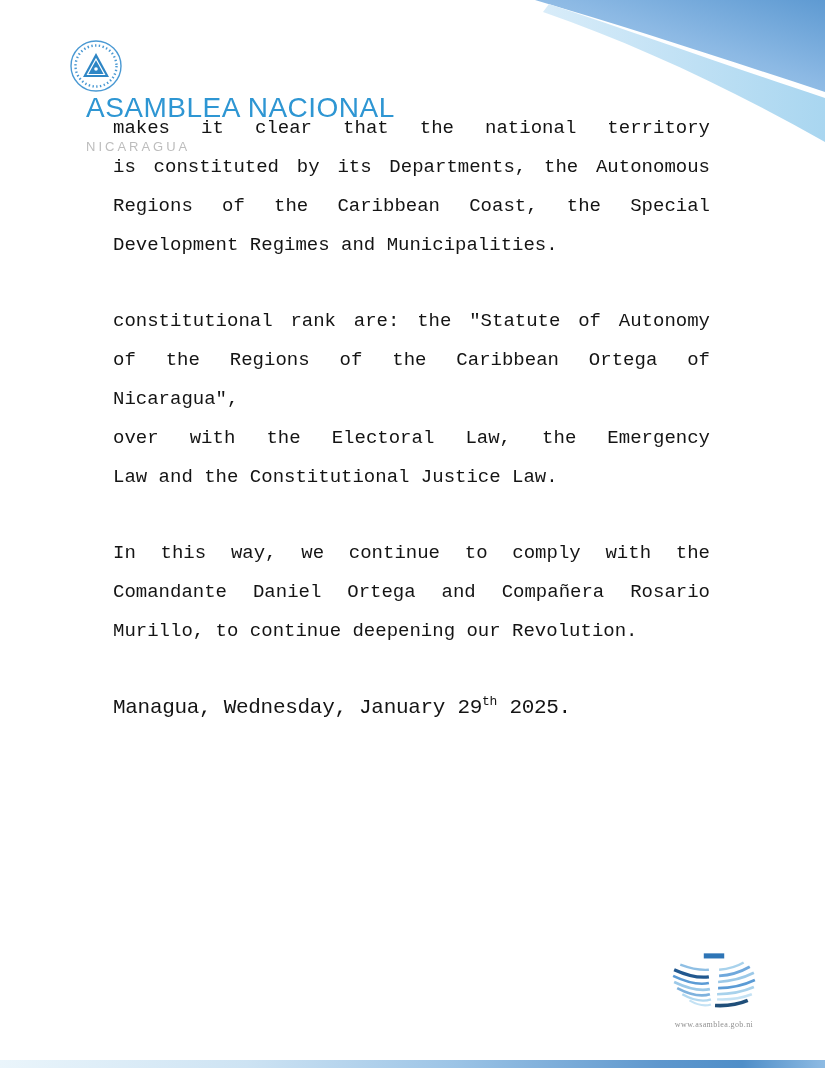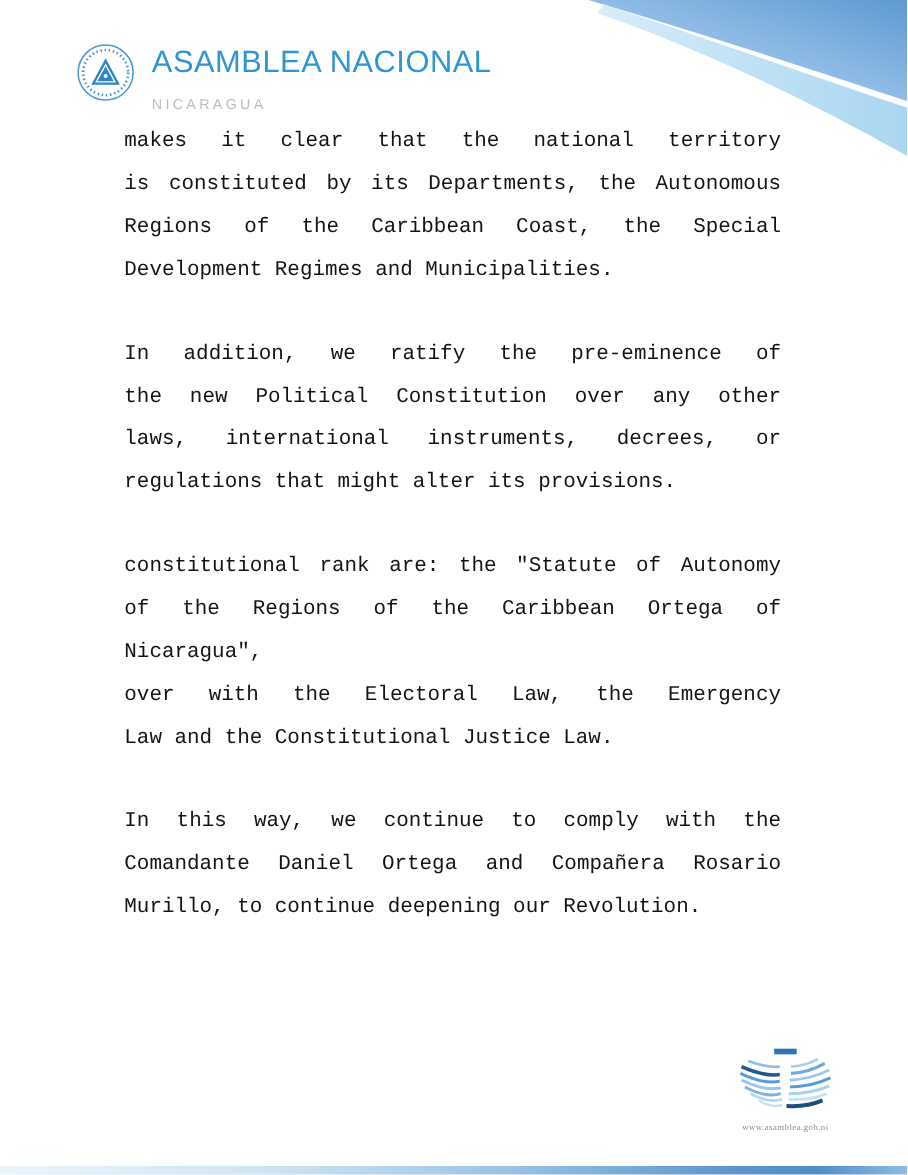--- a/index.html
+++ b/index.html
@@ -14,21 +14,21 @@
 
   
   .swoosh-top {
     position: absolute;
     top: 0; right: 0;
     width: 290px; height: 160px;
     display: block;
   }
 
   
-  .letterhead { position: absolute; left: 70px; top: 40px; display: flex; align-items: flex-start; }
+  .letterhead { position: absolute; left: 70px; top: 40px; display: flex; align-items: flex-start; flex-direction: column; }
   .seal { width: 52px; height: 52px; display: block; }
   .org-text { margin-left: 16px; padding-top: 2px; }
   .org-name {
     font-size: 28px;
     font-weight: 400;
     color: #2E96D3;
     letter-spacing: 0.5px;
     line-height: 1;
   }
   .org-country {
@@ -128,37 +128,32 @@
 
   <main class="doc-body">
     <div>
         <div class="paragraph">
           <div class="line">makes it clear that the national territory</div>
           <div class="line">is constituted by its Departments, the Autonomous</div>
           <div class="line">Regions of the Caribbean Coast, the Special</div>
           <div class="line last">Development Regimes and Municipalities.</div>
         </div>
         <div class="paragraph">
-          <div class="line">In addition, we ratify the pre-eminence of</div>
-          <div class="line">the new Political Constitution over any other</div>
-          <div class="line">laws, international instruments, decrees, or</div>
-          <div class="line last">regulations that might alter its provisions.</div>
-        </div>
-        <div class="paragraph">
           <div class="line">constitutional rank are: the "Statute of Autonomy</div>
           <div class="line">of the Regions of the Caribbean Ortega of Nicaragua",</div>
           <div class="line">over with the Electoral Law, the Emergency</div>
           <div class="line last">Law and the Constitutional Justice Law.</div>
         </div>
         <div class="paragraph">
           <div class="line">In this way, we continue to comply with the</div>
           <div class="line">Comandante Daniel Ortega and Compañera Rosario</div>
           <div class="line last">Murillo, to continue deepening our Revolution.</div>
         </div>
       </div>
+    <div class="date-line"><span>Managua, Wednesday, January 29</span><sup class="ord">th</sup><span> 2025.</span></div>
   </main>
 
   <div class="footer-block">
     <svg class="globe-logo" viewBox="0 0 90 60" aria-hidden="true">
       <rect x="35" y="1" width="20" height="5" fill="#2E75B6"></rect>
       <g fill="none" stroke-linecap="butt">
         <path d="M 12 12 Q 28 18 40 17" stroke="#8FBFE4" stroke-width="2.4"></path>
         <path d="M 6 17 Q 26 26 40 24" stroke="#21588F" stroke-width="3.2"></path>
         <path d="M 5 23 Q 26 33 40 30" stroke="#5B9BD5" stroke-width="2.6"></path>
         <path d="M 6 29 Q 27 39 41 36" stroke="#9CC9E8" stroke-width="2.6"></path>

